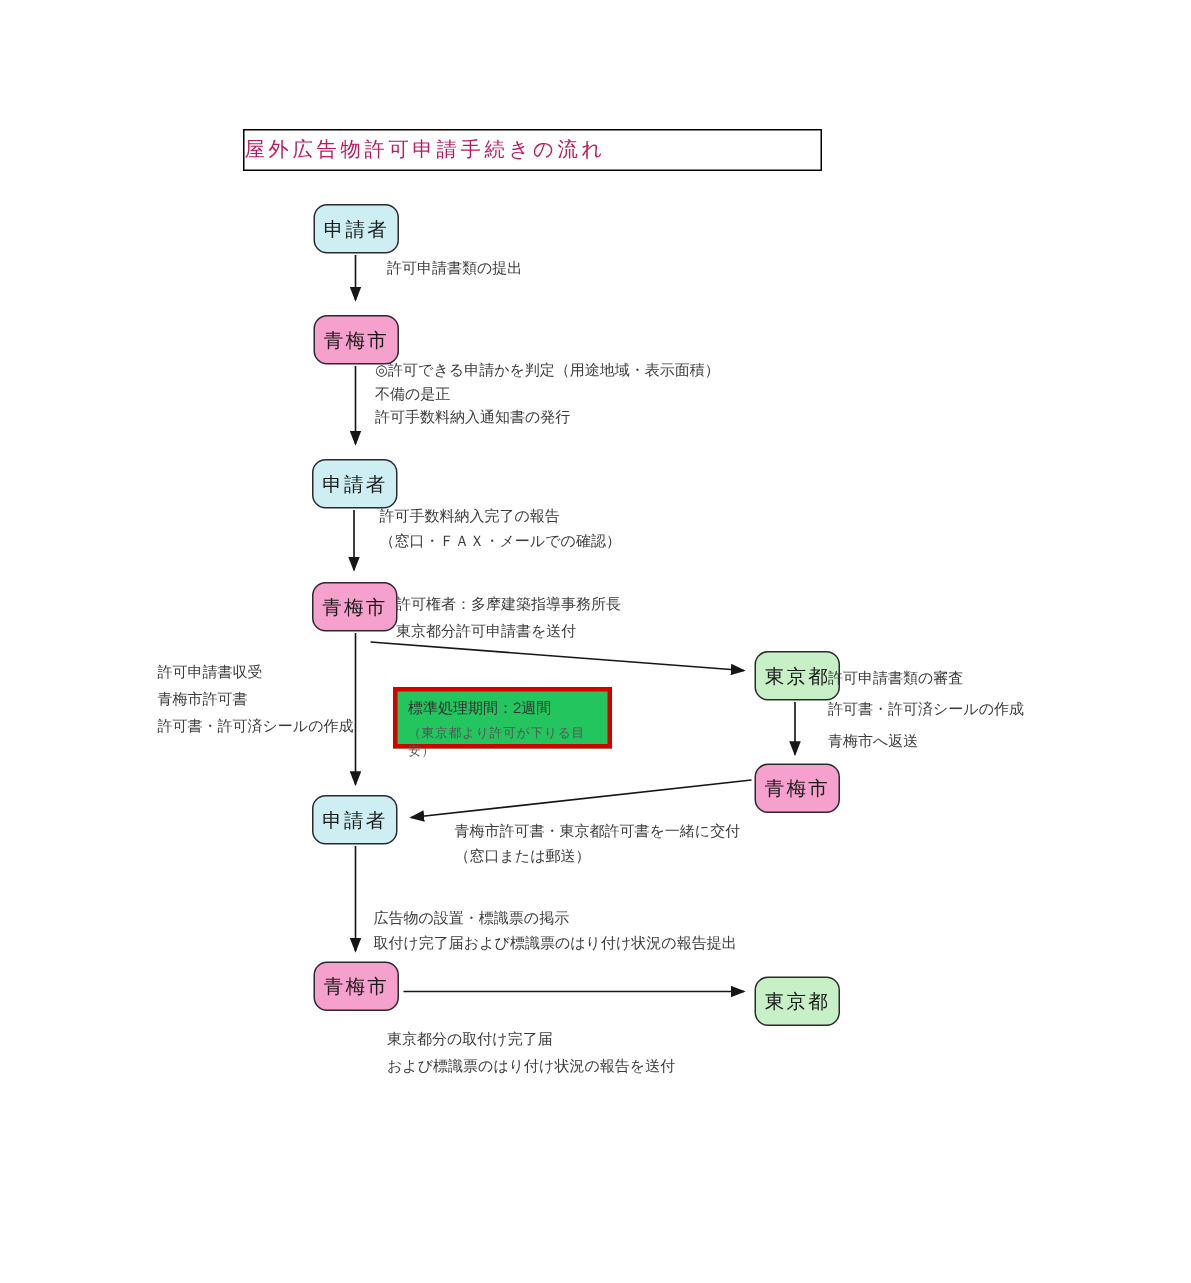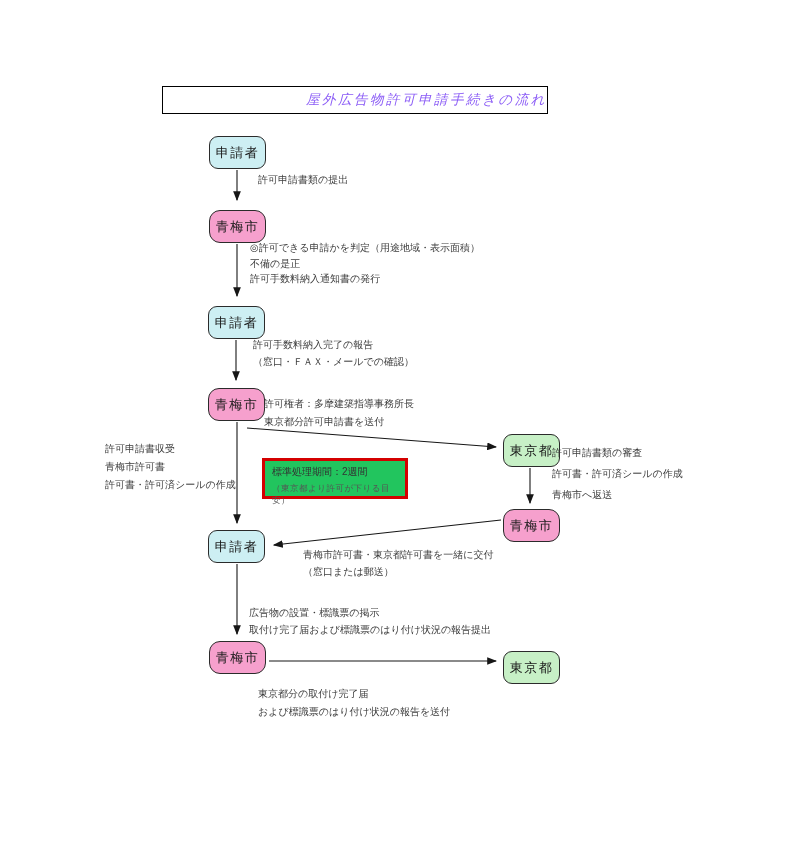--- a/index.html
+++ b/index.html
@@ -1,25 +1,25 @@
 <!DOCTYPE html>
 <html style="--applicant-fill: #cdeff3; --city-fill: #f6a0cd; --tokyo-fill: #c7f0c6; --highlight-border: #d40000;"><head>
 <meta charset="utf-8">
 <style>
   html,body{margin:0;padding:0;background:#fff;}
   .canvas{position:relative;width:794px;height:855px;background:#ffffff;overflow:hidden;
           font-family:"Liberation Sans","DejaVu Sans",sans-serif;color:#3c3c3c;}
   .title-box{position:absolute;left:162px;top:86px;width:386px;height:28px;
-             border:1px solid #000;box-sizing:border-box;display:flex;align-items:center;justify-content:flex-end;
-             font-size:13.5px;letter-spacing:2.5px;color:#8b5cf6;background:#fff;font-style:italic;}
+             border:1px solid #000;box-sizing:border-box;display:flex;align-items:center;justify-content:flex-start;
+             font-size:13.5px;letter-spacing:2.5px;color:#be185d;background:#fff;}
   .node{position:absolute;width:57px;height:33px;border:1.6px solid #2b2b2b;border-radius:9px;
         box-sizing:border-box;display:flex;align-items:center;justify-content:center;
         font-size:13px;letter-spacing:1.5px;color:#1a1a1a;}
   .applicant{background:var(--applicant-fill,#cdeff3);}
-  .city{background:var(--city-fill,#f6a0cd);border-radius:11px;}
+  .city{background:var(--city-fill,#f6a0cd);}
   .tokyo{background:var(--tokyo-fill,#c7f0c6);}
   .n1{left:209px;top:136px}.n2{left:209px;top:210px}.n3{left:208px;top:306px}
   .n4{left:208px;top:388px}.n5{left:503px;top:434px}.n6{left:503px;top:509px}
   .n7{left:208px;top:530px}.n8{left:209px;top:641px}.n9{left:503px;top:651px}
   .ann{position:absolute;font-size:10px;line-height:15.6px;color:#3c3c3c;white-space:nowrap;}
   .a1{left:258px;top:172px}
   .a2{left:250px;top:240px}
   .a3{left:253px;top:336px;line-height:17px}
   .a4{left:264px;top:395px;line-height:17.5px}
   .a5{left:105px;top:440px;line-height:18px}

